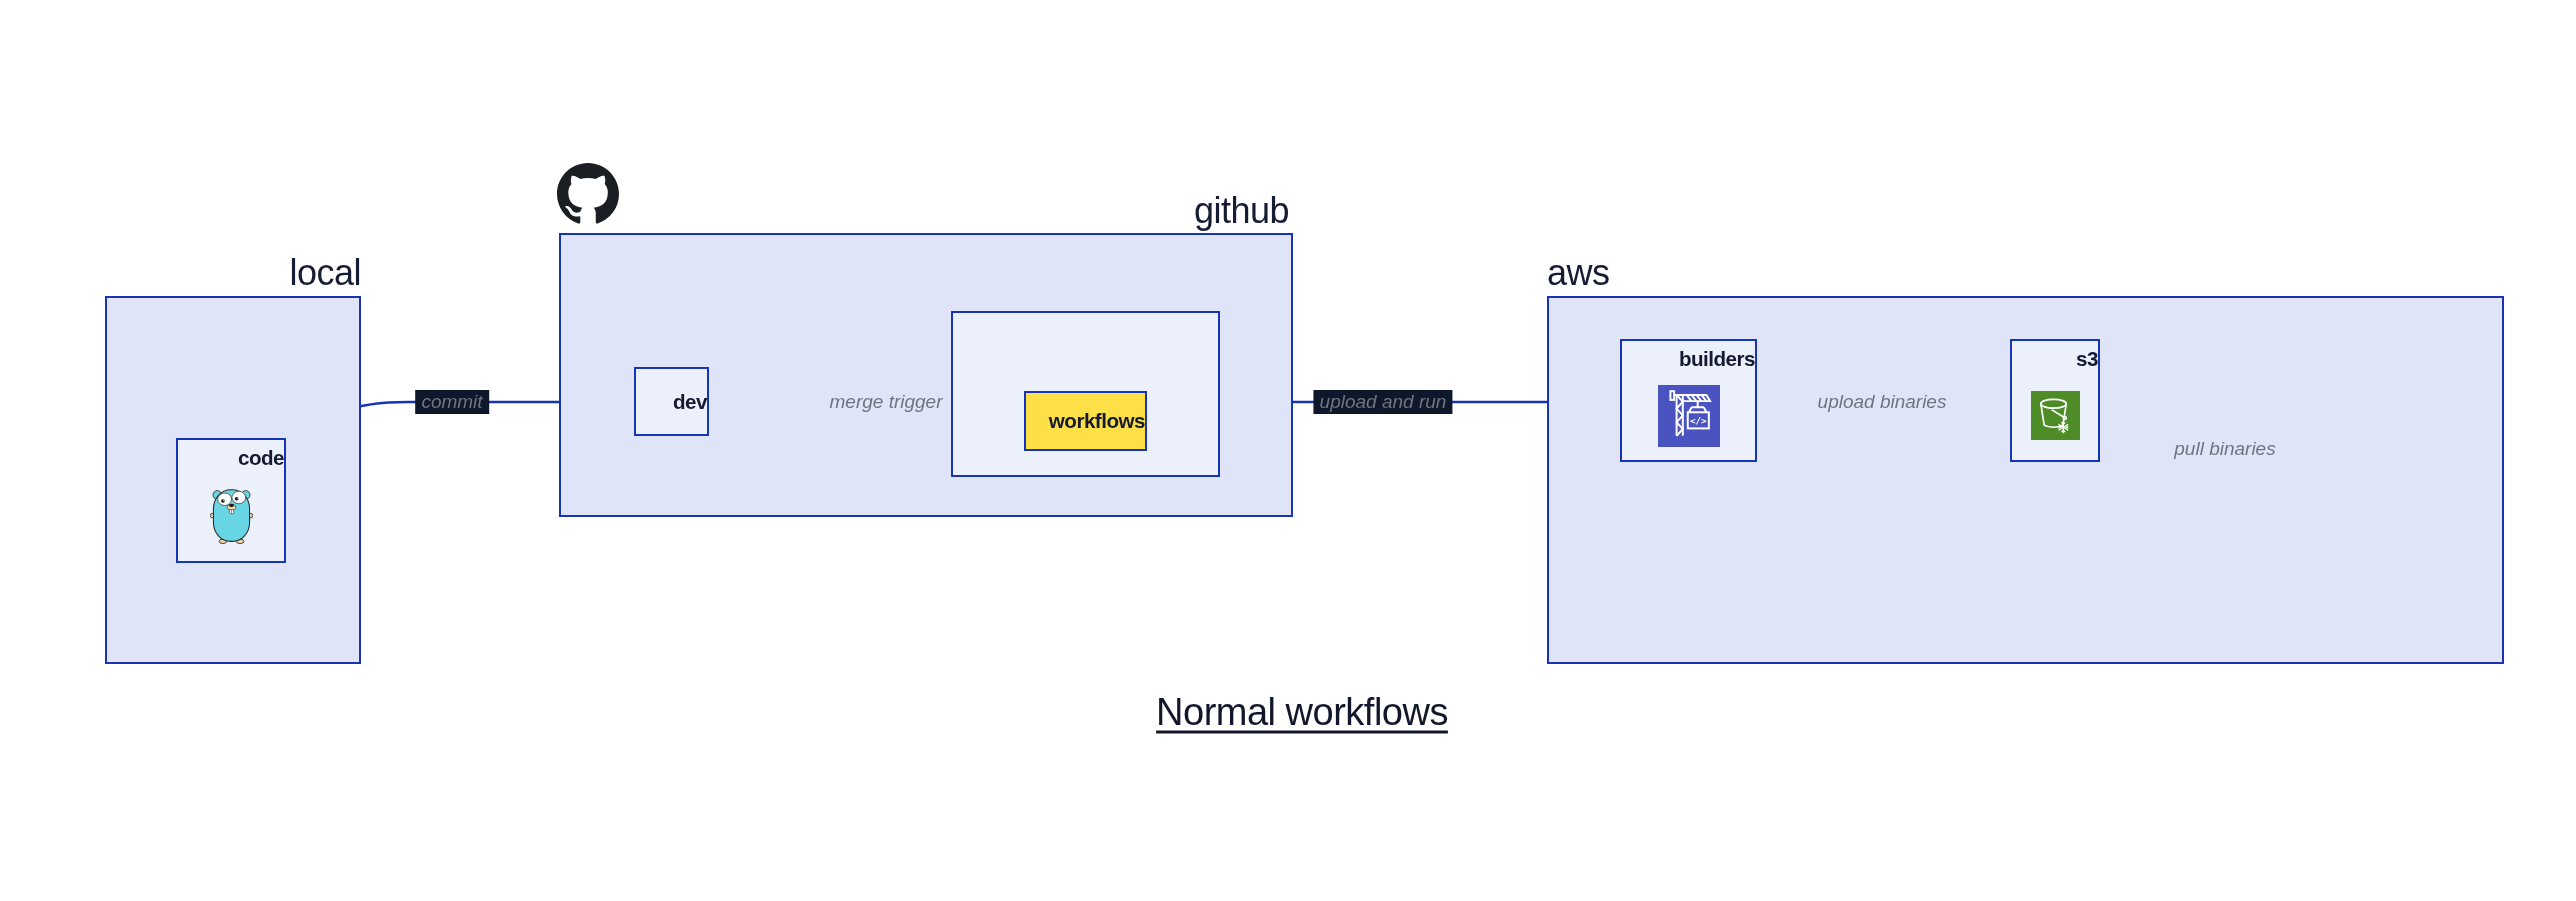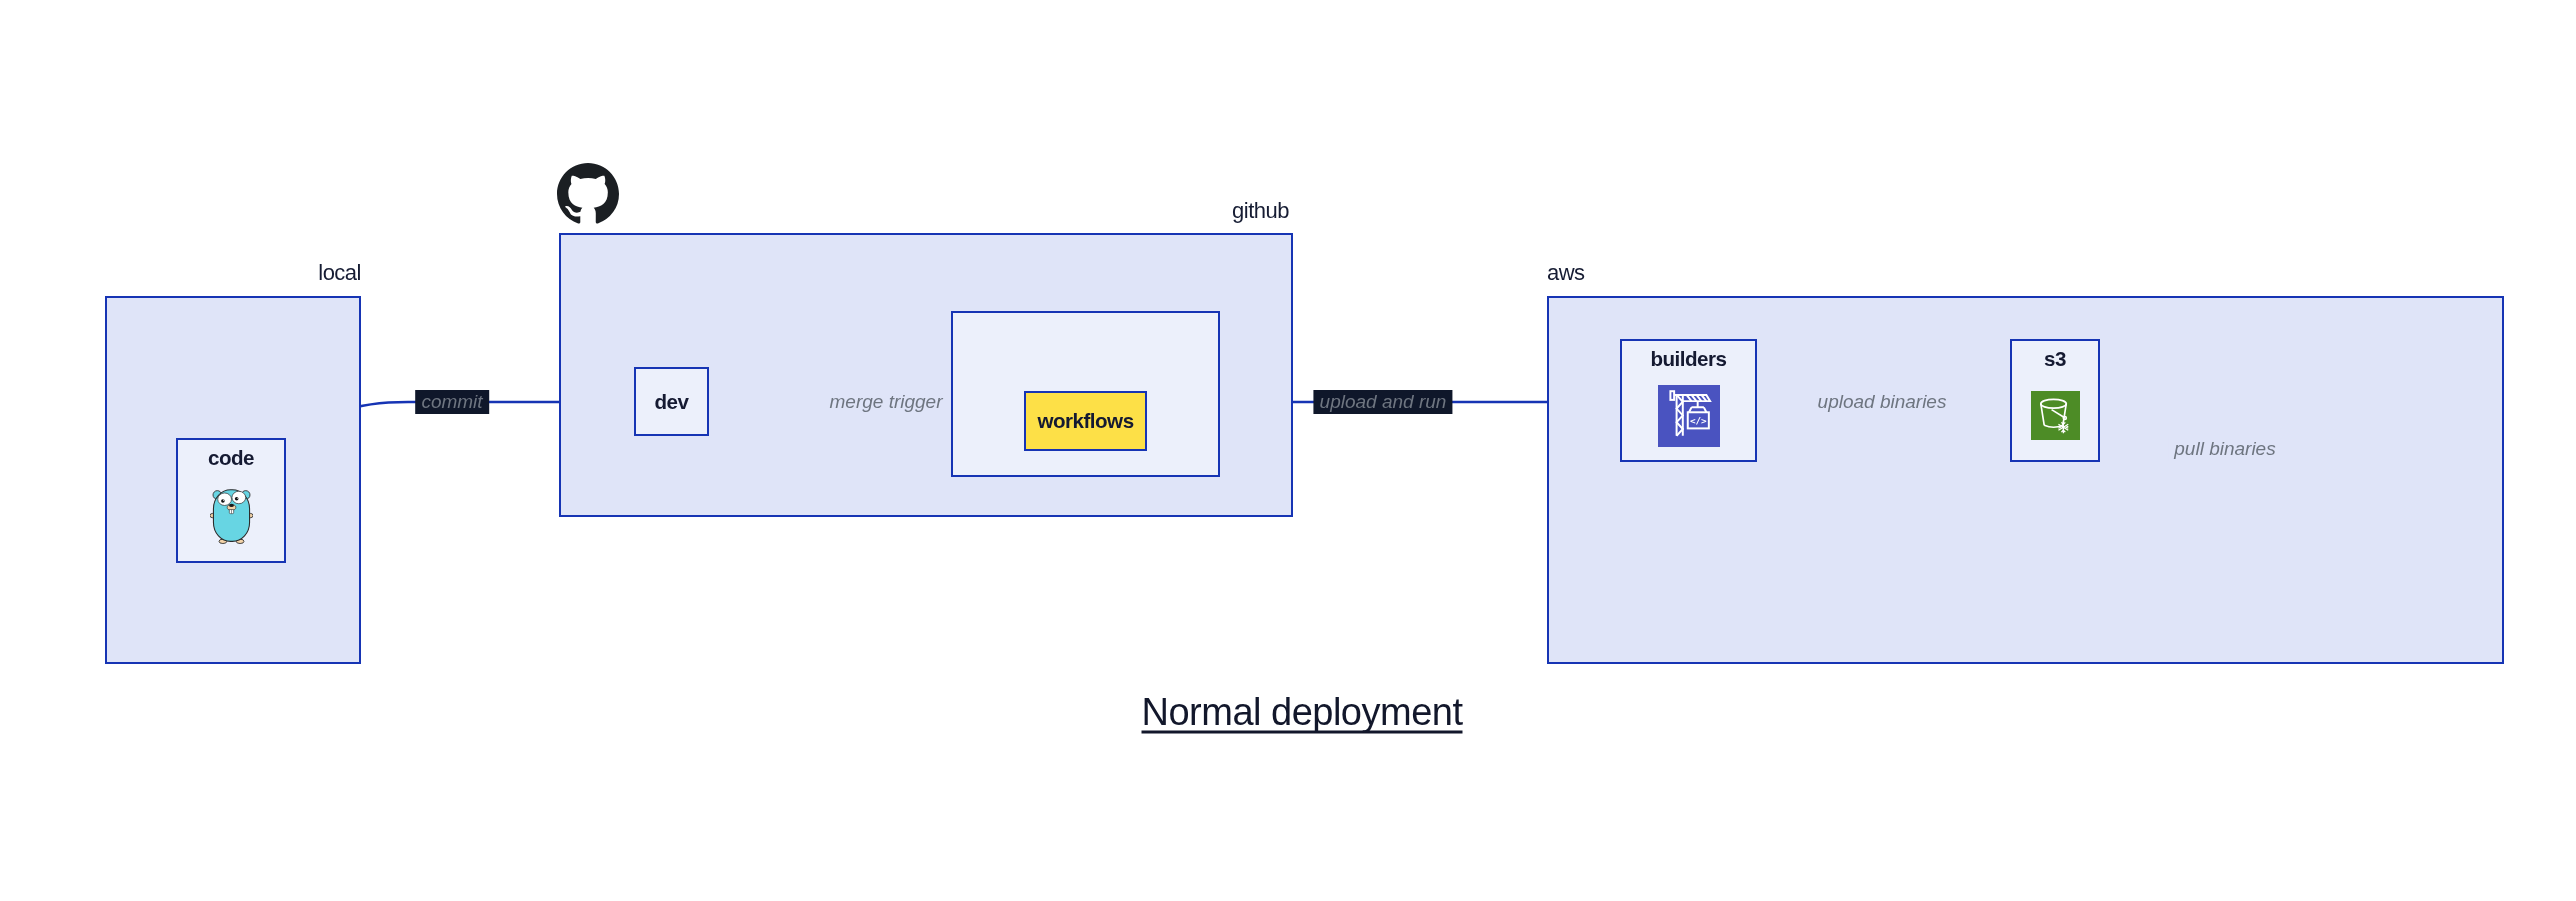--- a/index.html
+++ b/index.html
@@ -20,35 +20,35 @@
     background:#dfe4f8;
   }
   .section-box.lighter{background:#ecf0fb;}
   #box-local   {left:105px;  top:296px; width:256px;  height:368px;}
   #box-github  {left:559px; top:233px; width:734px; height:284px;}
   #box-master  {left:951px; top:311px; width:269px;  height:166px;}
   #box-aws     {left:1547px; top:296px; width:957px; height:368px;}
 
   .section-label{
     position:absolute;
-    font-size:22px;line-height:34px;
+    font-size:36px;line-height:34px;
     color:#161c33;
     letter-spacing:-0.5px;
   }
   #label-local  {left:105px;  top:256px; width:256px;  text-align:right;}
   #label-github {left:559px; top:194px; width:730px; text-align:right;}
   #label-master {left:951px; top:274px; width:269px;  text-align:center;}
   #label-aws    {left:1547px; top:256px; width:957px; text-align:left;}
 
   
   .node-box{
     position:absolute;
     border:2.6px solid #1634b4;
     background:#ecf0fb;
-    display:flex;flex-direction:column;align-items:center;
+    display:flex;flex-direction:column;align-items:flex-end;
   }
   .node-box .node-label{
     font-size:20.6px;font-weight:bold;color:#151a32;
     margin-top:6.2px;letter-spacing:-0.5px;
   }
   .node-box .node-icon{margin:auto;display:block;}
   .node-box.center-label{justify-content:center;}
   .node-box.center-label .node-label{margin-top:0;}
 
   #node-code     {left:176px;  top:438px; width:110px; height:125px;}
@@ -194,16 +194,16 @@
     </svg>
   </div>
 
 
   <div class="edge-label bg-white" id="elabel-commit">commit</div>
   <div class="edge-label bg-outer" id="elabel-merge">merge trigger</div>
   <div class="edge-label bg-white" id="elabel-uploadrun">upload and run</div>
   <div class="edge-label bg-outer" id="elabel-uploadbin">upload binaries</div>
   <div class="edge-label bg-outer" id="elabel-pullbin">pull binaries</div>
 
-  <div id="diagram-title">Normal deployment</div>
+  <div id="diagram-title">Normal workflows</div>
 
 </div>
 
 
 </body></html>

